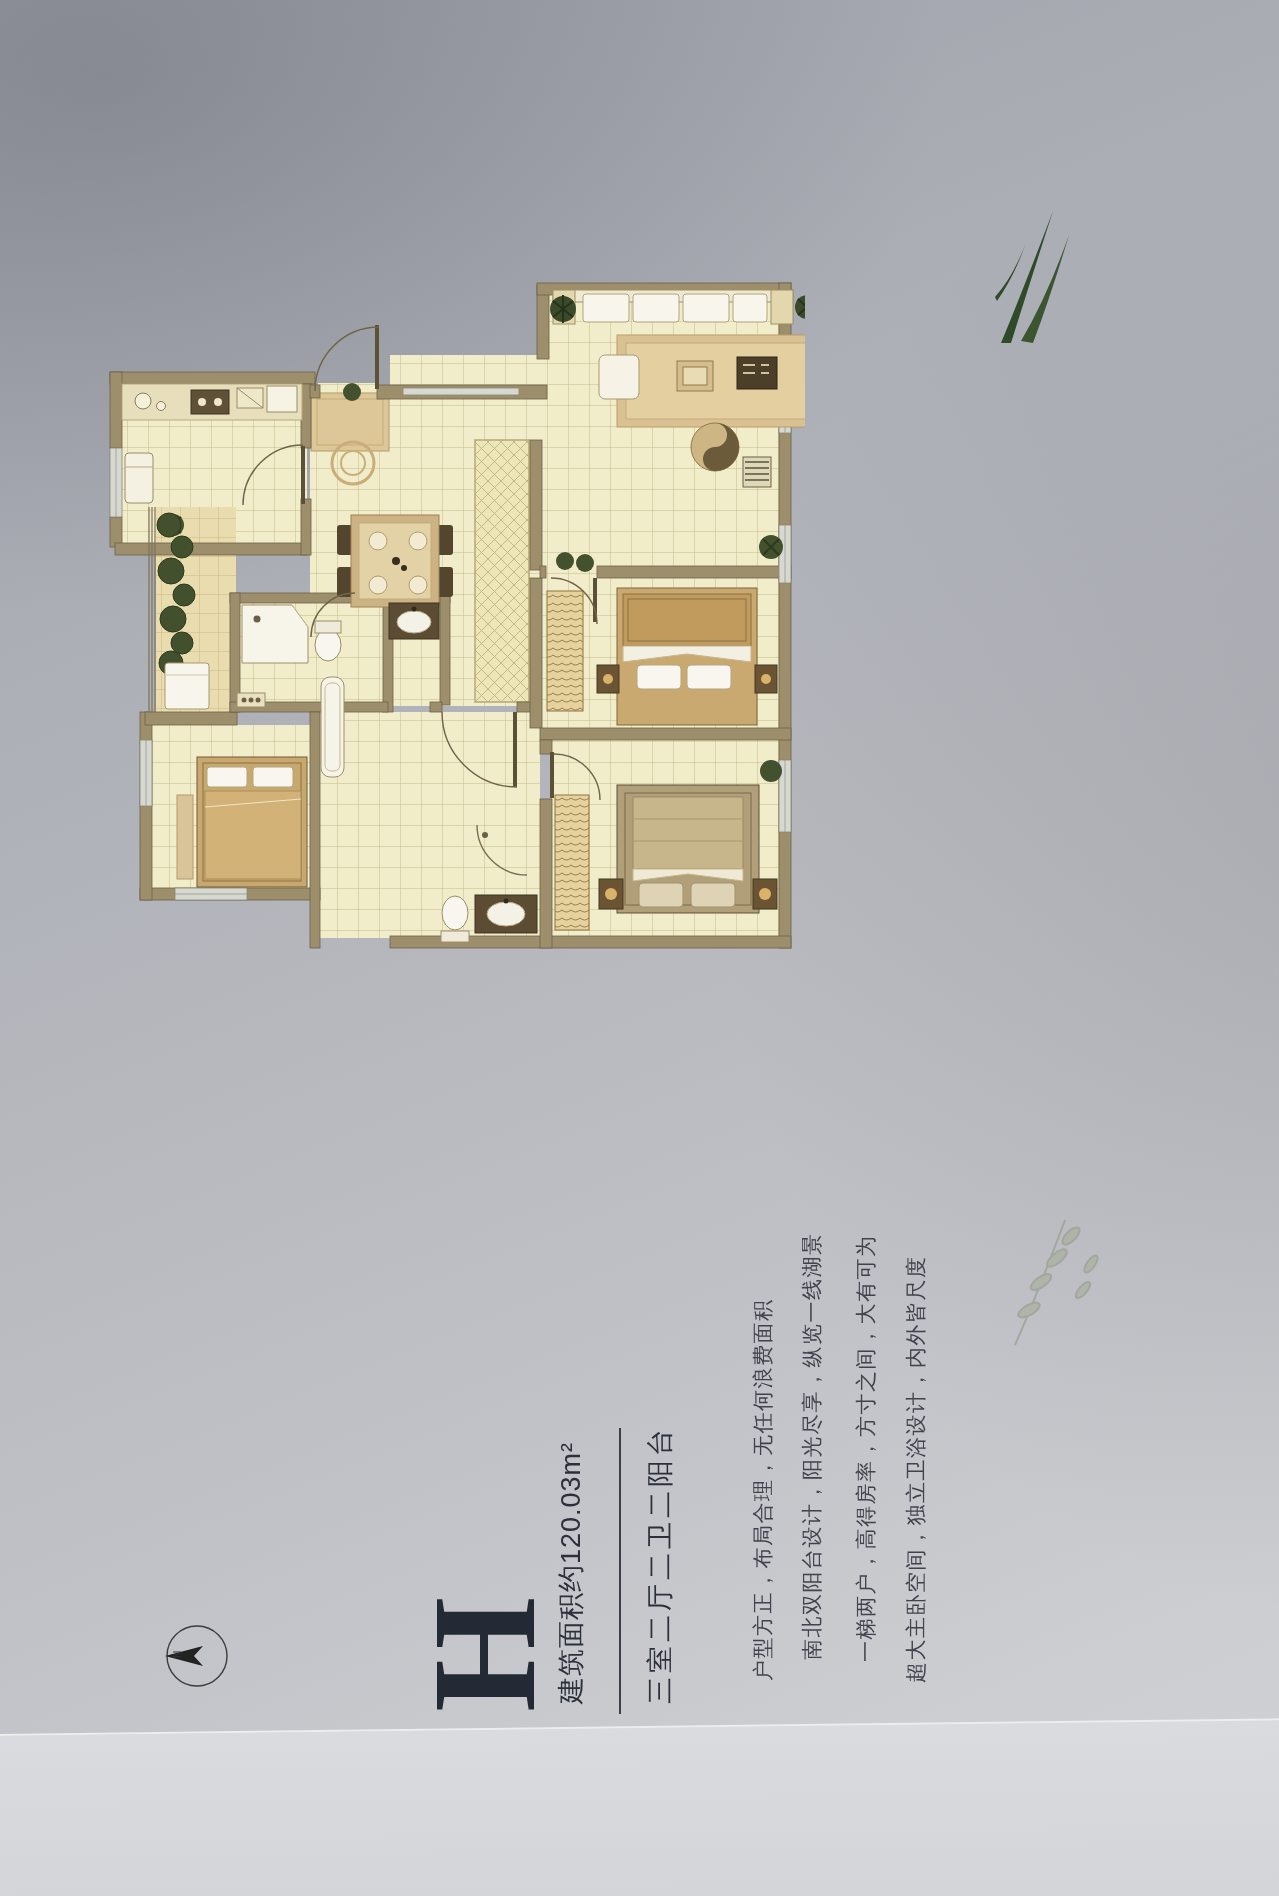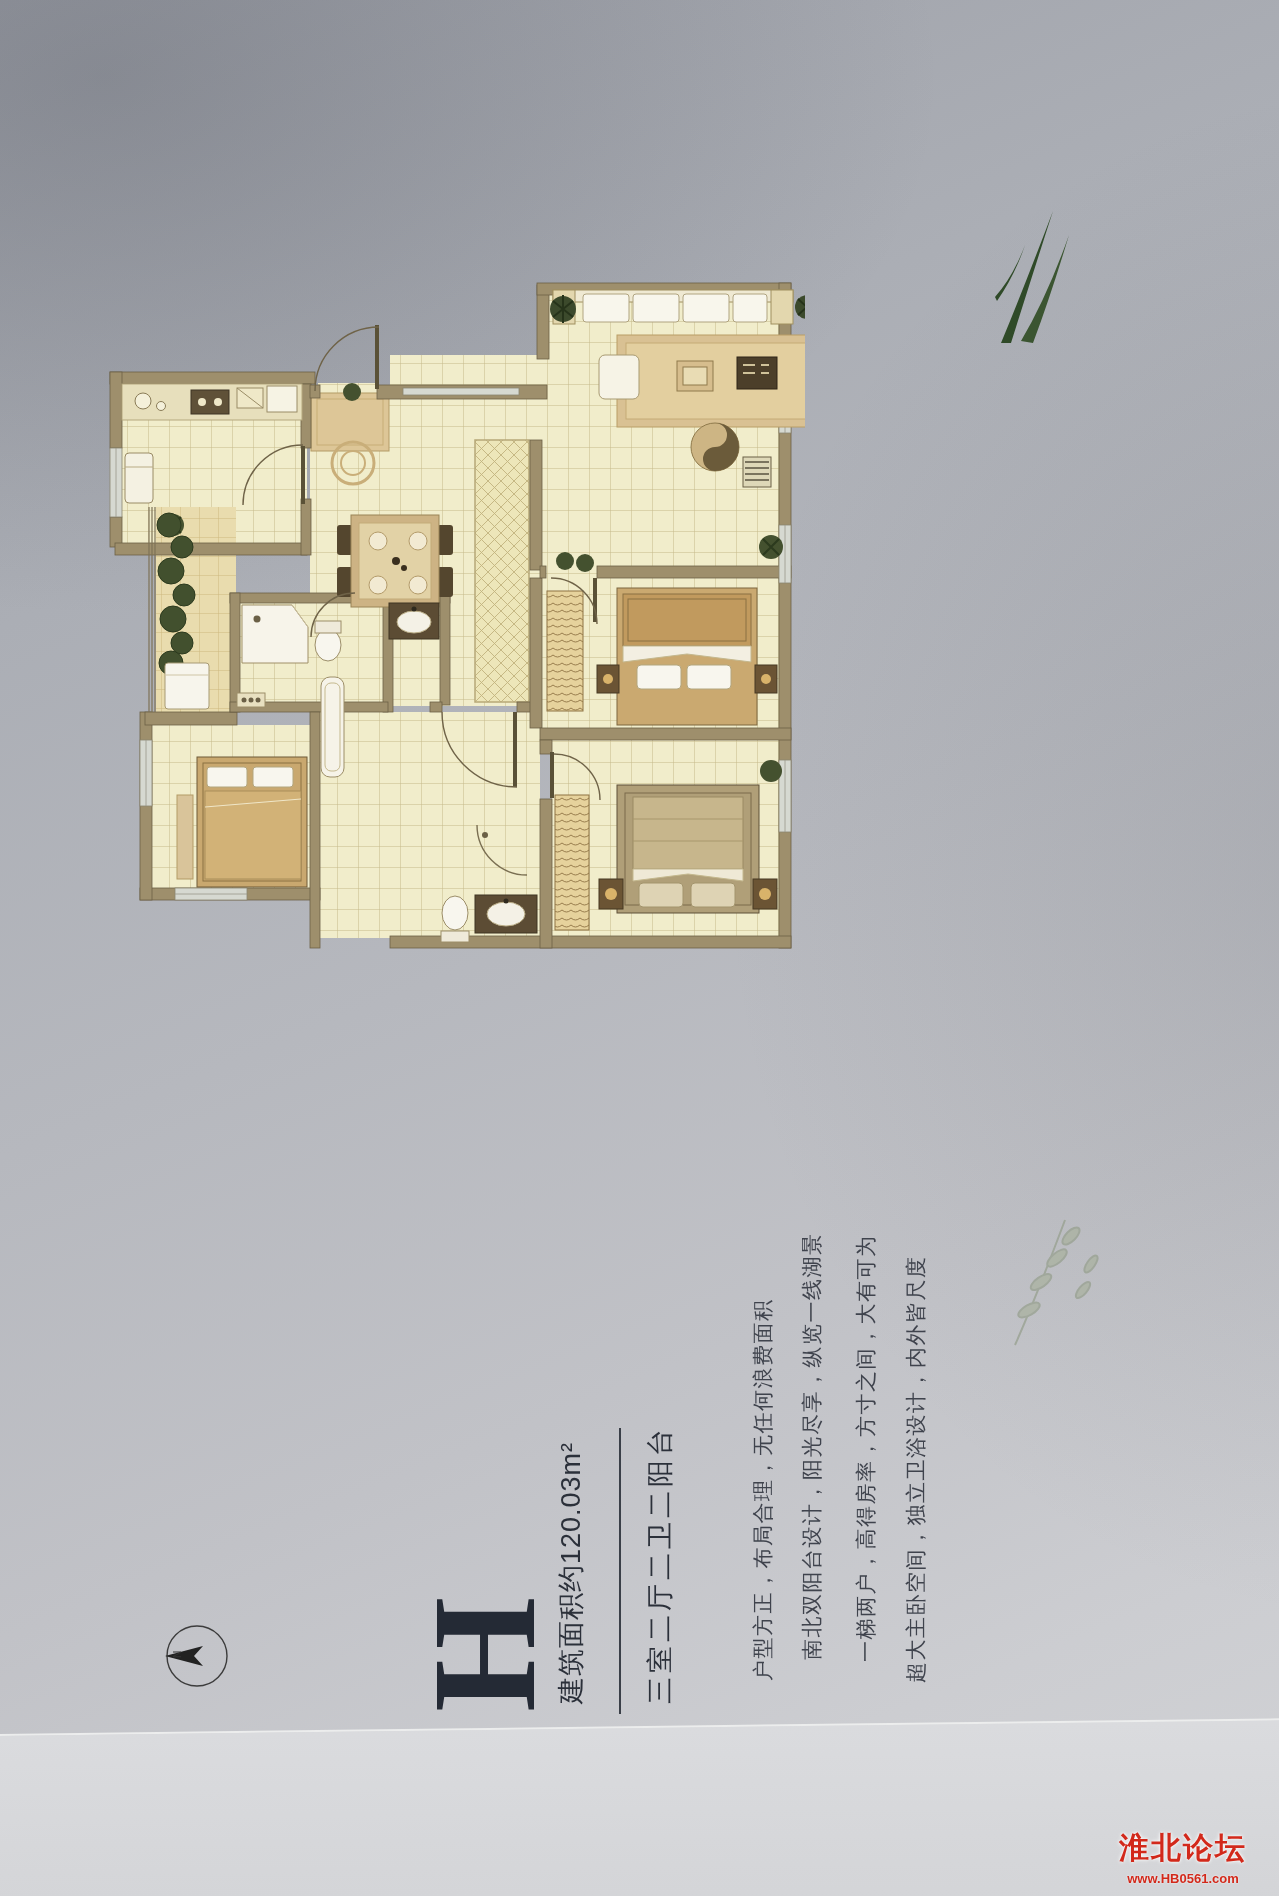--- a/index.html
+++ b/index.html
@@ -336,18 +336,14 @@
 
   <div class="rot unit-letter">H</div>
   <div class="rot area-line">建筑面积约120.03m²</div>
   <div class="divider-v"></div>
   <div class="rot layout-line">三室二厅二卫二阳台</div>
   <div class="rot feat feat1">户型方正，布局合理，无任何浪费面积</div>
   <div class="rot feat feat2">南北双阳台设计，阳光尽享，纵览一线湖景</div>
   <div class="rot feat feat3">一梯两户，高得房率，方寸之间，大有可为</div>
   <div class="rot feat feat4">超大主卧空间，独立卫浴设计，内外皆尺度</div>
 
-  <div class="watermark">
-    <span class="wm-title">淮北论坛</span>
-    <span class="wm-url">www.HB0561.com</span>
-  </div>
 
 </div>
 
 </body></html>

